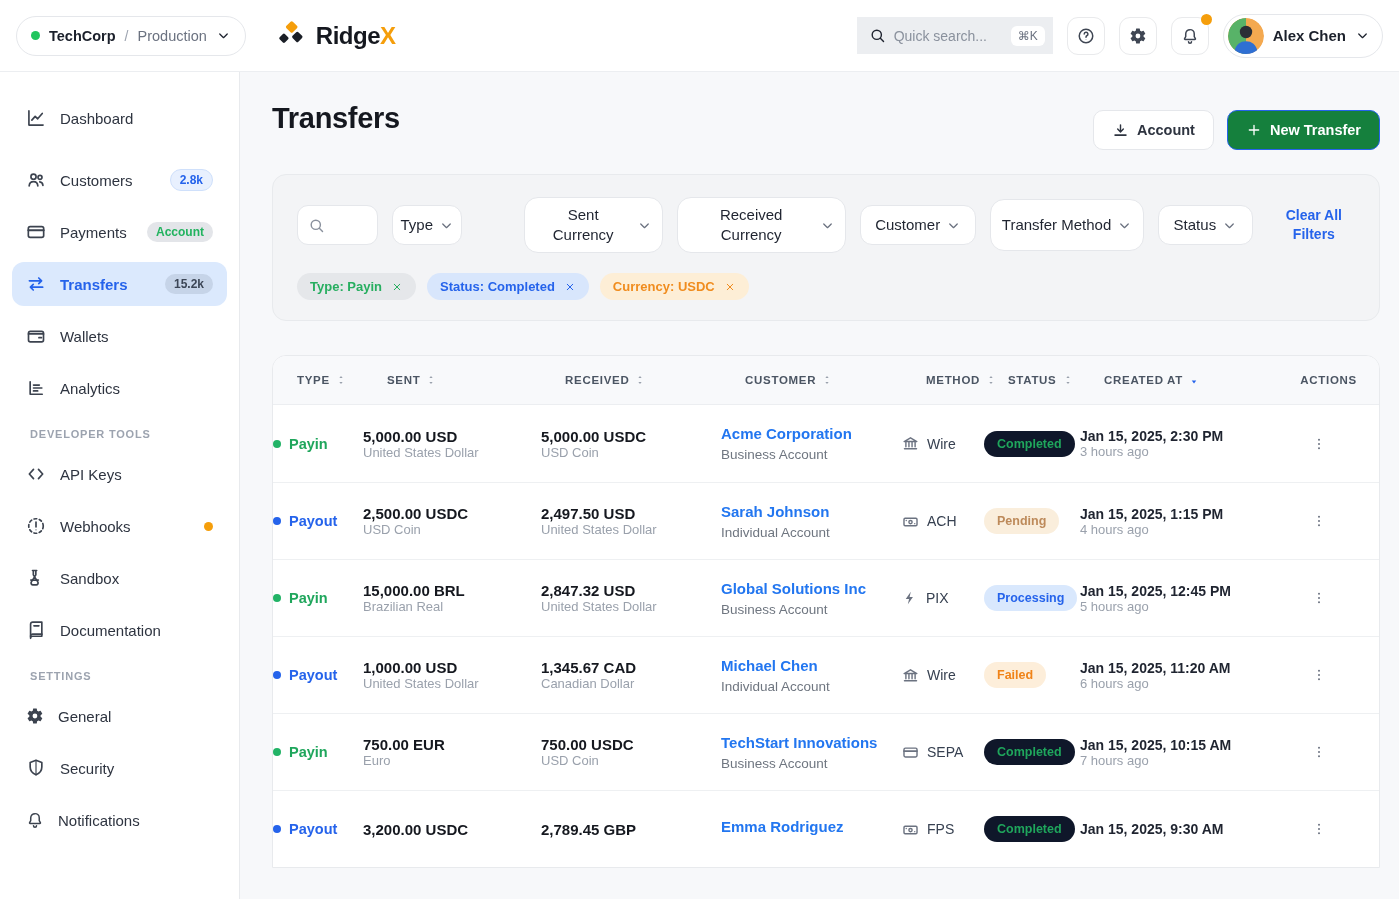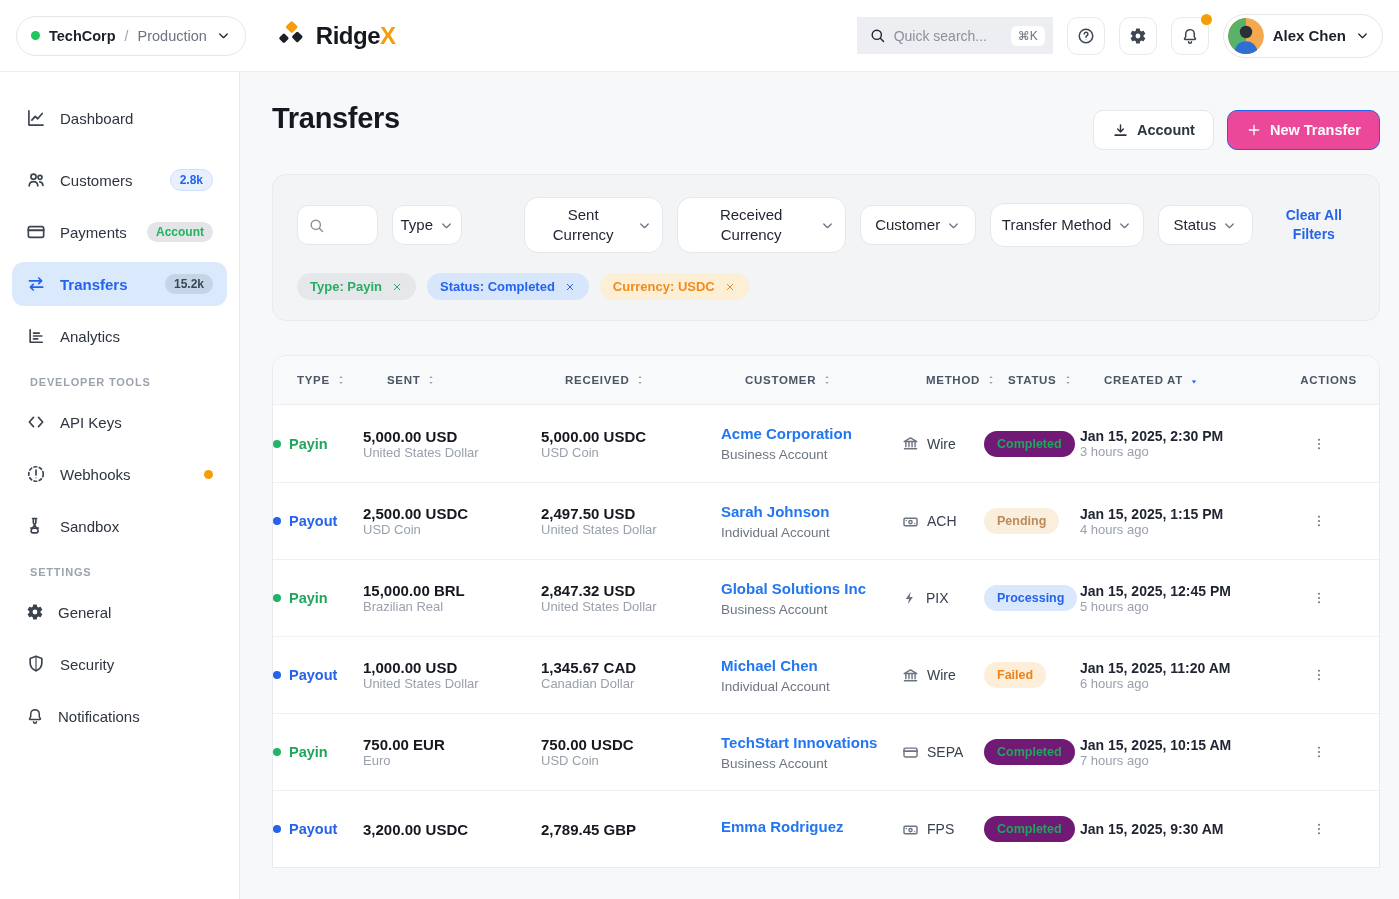--- a/index.html
+++ b/index.html
@@ -61,39 +61,39 @@
 
   
   .main { flex:1; padding:30px 19px 0 32px; overflow:hidden; }
   .page-head { display:flex; align-items:flex-start; }
   .page-title { font-size:29px; font-weight:800; color:#15181f; letter-spacing:-0.3px; }
   .page-sub { margin-top:10px; font-size:15px; color:#555d69; }
   .head-actions { margin-left:auto; display:flex; gap:13px; margin-top:8px; }
   .btn { display:flex; align-items:center; gap:8px; height:40px; border-radius:10px;
     font-size:14.5px; font-weight:600; cursor:pointer; font-family:inherit; }
   .btn-ghost { background:#fff; border:1px solid #e5e7eb; color:#2e3440; padding:0 18px; }
-  .btn-primary { background:#ec4899; border:1px solid #2563eb; color:#fff; padding:0 18px; }
+  .btn-primary { background:#15803d; border:1px solid #2563eb; color:#fff; padding:0 18px; }
 
   
   .filter-card { margin-top:24px; background:#f3f4f6; border:1px solid #e8eaed;
     border-radius:14px; padding:22px 24px 20px; }
   .filter-row { display:flex; align-items:center; gap:14px; }
   .f-search { width:84px; height:40px; background:#fff; border:1px solid #e5e7eb;
     border-radius:11px; display:flex; align-items:center; padding:0 10px; color:#8a919d; }
   .f-search input { width:40px; border:0; outline:0; background:transparent; font-family:inherit; }
   .f-dd { background:#fff; border:1px solid #e5e7eb; border-radius:12px; height:40px;
     display:flex; align-items:center; justify-content:center; gap:6px; padding:0 10px;
     font-size:15px; color:#1f2430; cursor:pointer; font-family:inherit; }
   .f-dd .lbl { text-align:center; line-height:1.35; }
   .f-dd .ic { color:#6b7280; }
   .f-type { width:70px; }
   .f-sent_currency { width:144px; height:56px; border-radius:14px;margin-left:48px; }
   .f-received_currency { width:176px; height:56px; border-radius:14px; }
   .f-customer { width:120px; }
-  .f-transfer_method { width:160px; height:44px; border-radius:14px; }
+  .f-transfer_method { width:160px; height:52px; border-radius:14px; }
   .f-status { width:98px; }
   .clear-link { margin-left:6px; width:86px; text-align:center; color:#2563eb;
     font-size:14px; font-weight:700; line-height:1.35; cursor:pointer; }
   .chip-row { display:flex; gap:11px; margin-top:20px; }
   .chip { display:flex; align-items:center; gap:9px; height:27px; padding:0 13px;
     border-radius:14px; font-size:13px; font-weight:600; }
   .chip .ic { cursor:pointer; display:flex; }
   .chip--green { background:#e5e7ea; color:#27ae60; }
   .chip--blue { background:#d8e6fc; color:#2563eb; }
   .chip--orange { background:#fdeed6; color:#f08c1e; }
@@ -117,21 +117,21 @@
   .dir-payin { color:#1fa65c; } .dir-payin .type-dot { background:#22b366; }
   .dir-payout { color:#2563eb; } .dir-payout .type-dot { background:#2563eb; }
   .amt { font-size:15px; font-weight:700; color:#15181f; }
   .sub { margin-top:0; font-size:13px; color:#9aa1ac; }
   .cust-name { font-size:15px; font-weight:700; color:#2276f0; text-decoration:none; cursor:pointer; }
   .cust-sub { margin-top:4px; font-size:13.5px; color:#6f7680; }
   .method-cell { display:flex; align-items:center; gap:8px; font-size:14px; color:#374151; }
   .method-cell .ic { color:#6b7280; }
   .badge { display:inline-block; padding:6px 13px; border-radius:14px; font-size:12.5px;
     font-weight:700; }
-  .st-completed { background:#701a75; color:#1fa65c; }
+  .st-completed { background:#0f172a; color:#1fa65c; }
   .st-pending { background:#faeedc; color:#bd8a5a; }
   .st-processing { background:#d9e8fd; color:#2563eb; }
   .st-failed { background:#fdeeda; color:#f08318; }
   .created { font-size:14px; font-weight:600; color:#1f2430; }
   .kebab { justify-self:end; width:28px; height:28px; border:0; background:transparent;
     color:#6b7280; cursor:pointer; display:flex; align-items:center; justify-content:center; }
   .ic { display:inline-flex; line-height:0; }
   .ic svg { display:block; }
 </style>
 </head>
@@ -254,20 +254,30 @@
               <path d="M4 8.2h14.5M15.3 4.8l3.4 3.4-3.4 3.4"></path>
               <path d="M20 15.8H5.5M8.7 12.4l-3.4 3.4 3.4 3.4"></path>
             </svg>
           </span>
           <span class="nav-label">Transfers</span>
           <span class="nav-badge b-slate">15.2k</span>
         </div>
         <div class="nav-item">
           <span class="ic ">
             <svg width="20" height="20" viewBox="0 0 24 24" fill="none" stroke="currentColor" stroke-width="2" stroke-linecap="round" stroke-linejoin="round">
+              <rect x="3" y="6.5" width="18" height="12.5" rx="2.2"></rect>
+              <path d="M3 9.5h18"></path>
+              <path d="M15.5 14h3"></path>
+            </svg>
+          </span>
+          <span class="nav-label">Wallets</span>
+        </div>
+        <div class="nav-item">
+          <span class="ic ">
+            <svg width="20" height="20" viewBox="0 0 24 24" fill="none" stroke="currentColor" stroke-width="2" stroke-linecap="round" stroke-linejoin="round">
               <path d="M5 4.5v15h14.5"></path>
               <path d="M9 8.5h7M9 12h10M9 15.5h5"></path>
             </svg>
           </span>
           <span class="nav-label">Analytics</span>
         </div>
       </div>
       <div class="nav-section">
         <div class="nav-heading">DEVELOPER TOOLS</div>
         <div class="nav-item">
@@ -290,20 +300,30 @@
           <span class="nav-dot"></span>
         </div>
         <div class="nav-item">
           <span class="ic ">
             <svg width="20" height="20" viewBox="0 0 24 24" fill="none" stroke="currentColor" stroke-width="2" stroke-linecap="round" stroke-linejoin="round">
               <path d="M9.5 3h5M10.5 3v5.2L16 17a2.2 2.2 0 0 1-2 3.2H10A2.2 2.2 0 0 1 8 17l5.5-8.8V3" transform="translate(-1.7 0)"></path>
               <path d="M7.5 14.5h9" transform="translate(-1.7 0)"></path>
             </svg>
           </span>
           <span class="nav-label">Sandbox</span>
+        </div>
+        <div class="nav-item">
+          <span class="ic ">
+            <svg width="20" height="20" viewBox="0 0 24 24" fill="none" stroke="currentColor" stroke-width="2" stroke-linecap="round" stroke-linejoin="round">
+              <path d="M5.5 5a2.5 2.5 0 0 1 2.5-2.5H19v17H8A2.5 2.5 0 0 0 5.5 22z"></path>
+              <path d="M5.5 19.5A2.5 2.5 0 0 1 8 17h11"></path>
+              <path d="M9.5 7h6"></path>
+            </svg>
+          </span>
+          <span class="nav-label">Documentation</span>
         </div>
       </div>
       <div class="nav-section">
         <div class="nav-heading">SETTINGS</div>
         <div class="nav-item">
           <span class="ic ">
             <svg width="18" height="18" viewBox="0 0 24 24" fill="none" stroke="currentColor" stroke-width="2" stroke-linecap="round" stroke-linejoin="round">
               <path fill="currentColor" stroke="none" d="M19.4 13c.05-.33.08-.66.08-1s-.03-.67-.08-1l2.1-1.64a.5.5 0 0 0 .12-.64l-2-3.46a.5.5 0 0 0-.6-.22l-2.49 1a7.6 7.6 0 0 0-1.73-1l-.38-2.62A.5.5 0 0 0 13.92 2h-4a.5.5 0 0 0-.5.42L9.06 5.04c-.63.26-1.2.6-1.74 1l-2.48-1a.5.5 0 0 0-.61.22l-2 3.46a.5.5 0 0 0 .12.64L4.46 11c-.05.33-.08.66-.08 1s.03.67.08 1l-2.11 1.64a.5.5 0 0 0-.12.64l2 3.46c.13.23.39.31.61.22l2.48-1c.54.4 1.11.74 1.74 1l.36 2.62c.04.24.25.42.5.42h4c.25 0 .46-.18.5-.42l.37-2.62c.62-.26 1.19-.6 1.73-1l2.49 1c.21.09.47 0 .6-.22l2-3.46a.5.5 0 0 0-.12-.64zM11.92 15.2a3.2 3.2 0 1 1 0-6.4 3.2 3.2 0 0 1 0 6.4z"></path>
             </svg>
           </span>

